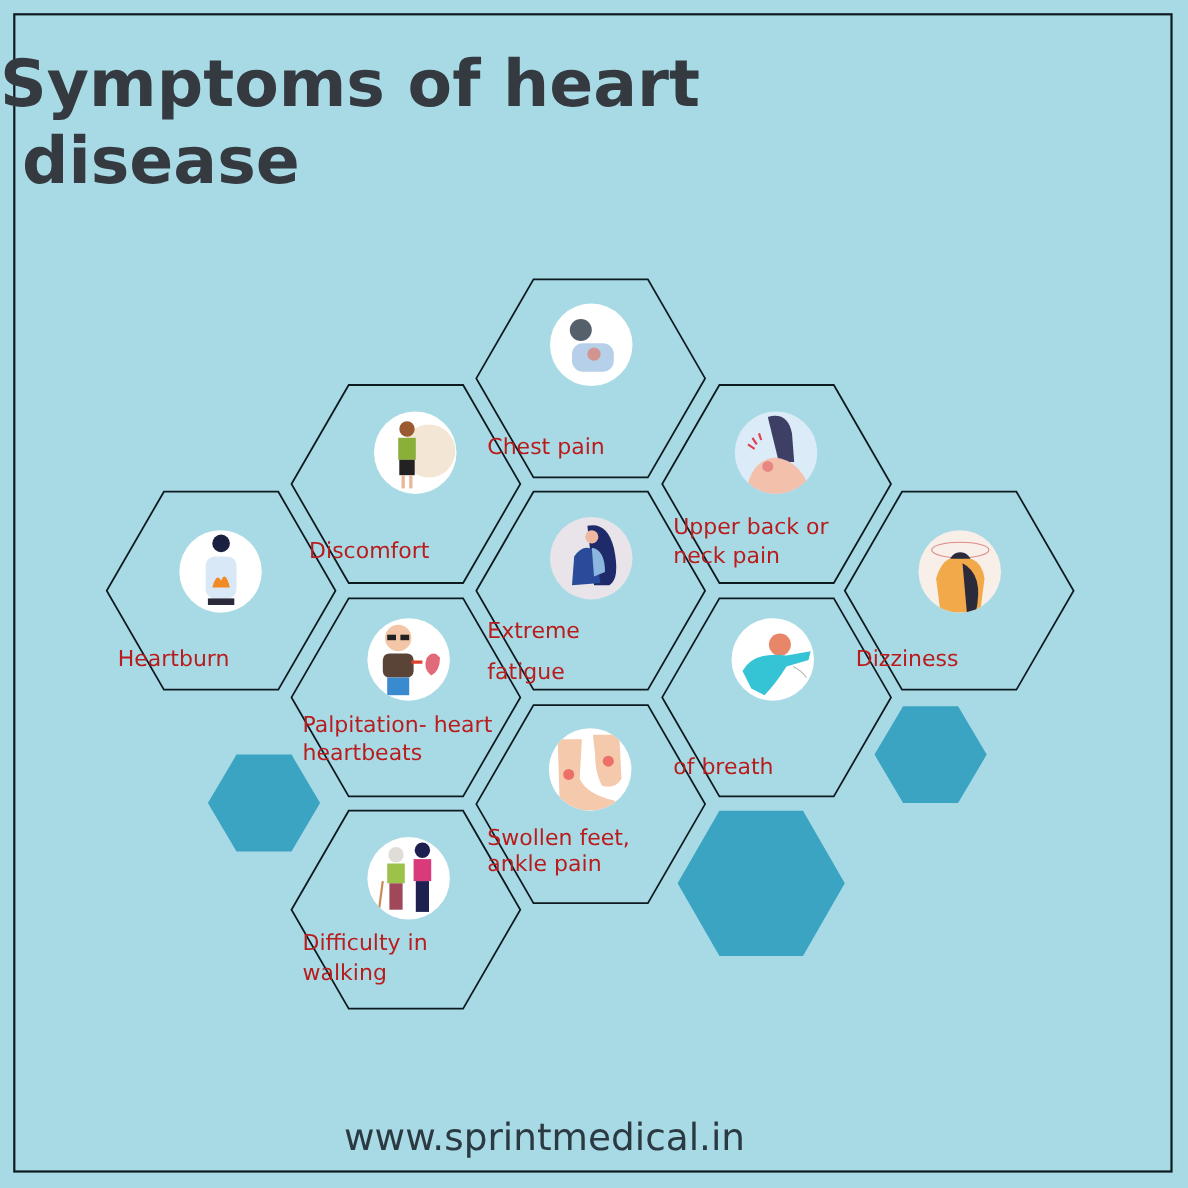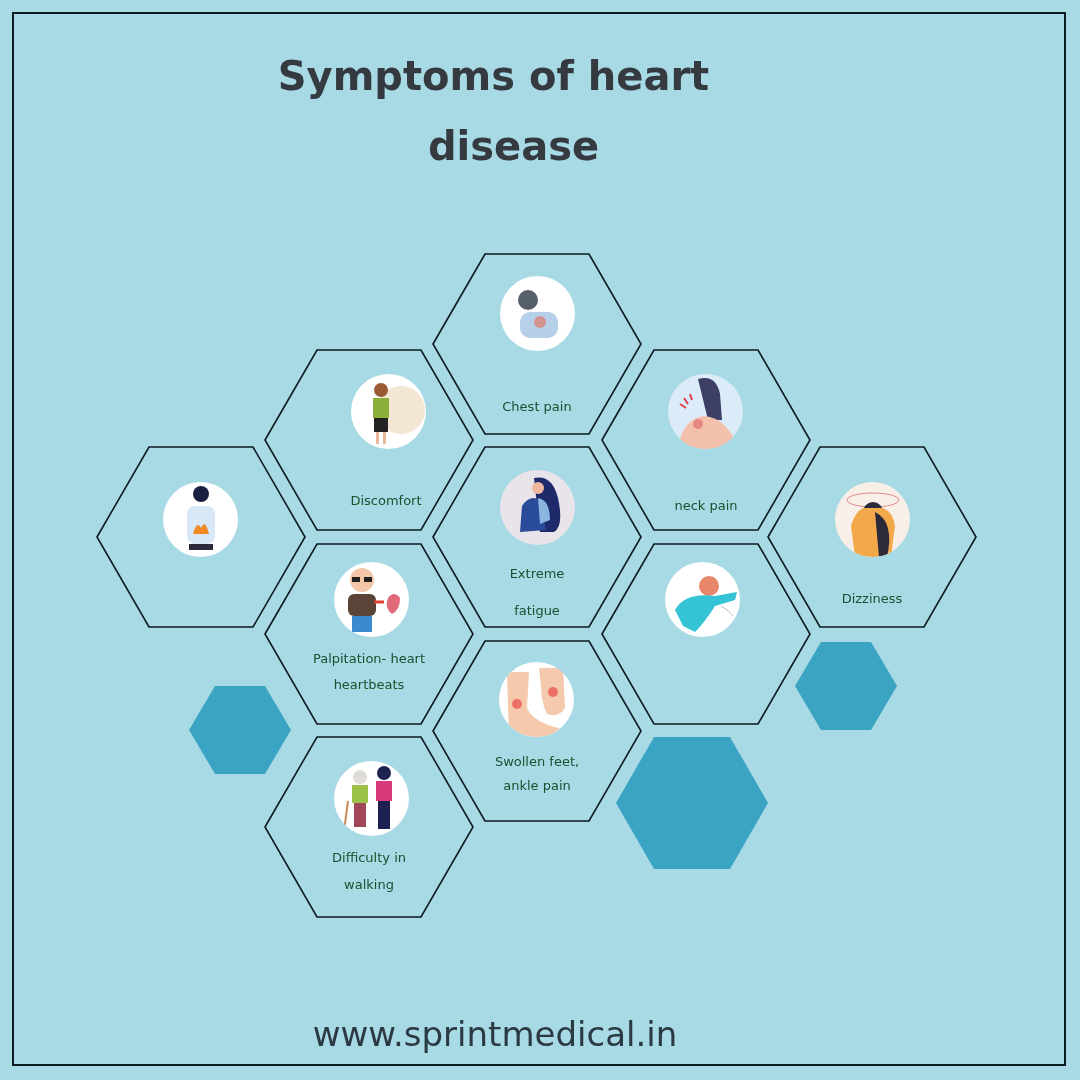--- a/index.html
+++ b/index.html
@@ -1,24 +1,24 @@
 <!DOCTYPE html>
 <html><head>
 <meta charset="utf-8">
 <style>
   html, body { margin:0; padding:0; }
   body { width:1080px; height:1080px; background:#a8dae5; position:relative; overflow:hidden; font-family:"DejaVu Sans", sans-serif; }
   .frame { position:absolute; left:12px; top:12px; width:1054px; height:1054px; border:2px solid #0d1a20; box-sizing:border-box; }
-  .title { position:absolute; left:0; width:987px; text-align:center; color:#343a40; font-weight:bold; font-size:40px; line-height:60px; }
+  .title { position:absolute; left:0; width:987px; text-align:left; color:#343a40; font-weight:bold; font-size:59px; line-height:60px; }
   .title.l1 { top:46px; }
   .title.l2 { top:116px;padding-left:20px; }
   svg.hexes { position:absolute; left:0; top:0; }
   .cell { position:absolute; width:208px; height:182px; }
   .icon { position:absolute; left:66px; top:22px; width:75px; height:75px; border-radius:50%; background:#fff; overflow:hidden; }
-  .label { position:absolute; left:10px; width:188px; text-align:center; color:#14532d; font-size:13px; line-height:27px; }
+  .label { position:absolute; left:10px; width:188px; color:#b91c1c; font-size:20px; line-height:27px; }
   .footer { position:absolute; left:0; width:990px; top:1014px; text-align:center; color:#2b3a42; font-size:34px; }
 </style>
 </head>
 <body>
 
 <div class="frame"></div>
 
 <div class="title l1">Symptoms of heart</div>
 <div class="title l2">disease</div>
 
@@ -46,21 +46,21 @@
   <div class="icon" style="left:67px;top:23px;">
     <svg width="75" height="75">
         <circle cx="28" cy="24" r="10" fill="#56606a"></circle>
         <rect x="20" y="36" width="38" height="26" rx="10" fill="#b6d0ea"></rect>
         <circle cx="40" cy="46" r="6" fill="#e07a6a" opacity="0.7"></circle>
       </svg>
   </div>
   <div class="label" style="top:140px;">Chest pain</div>
 </div>
 
-<div class="cell" style="left:282px;top:349px;">
+<div class="cell" style="left:271px;top:349px;">
   <div class="icon" style="left:69px;top:25px;">
     <svg width="75" height="75">
         <circle cx="50" cy="36" r="24" fill="#f4e6d4"></circle>
         <circle cx="30" cy="16" r="7" fill="#9a5a32"></circle>
         <rect x="22" y="24" width="16" height="20" fill="#8ab03a"></rect>
         <rect x="23" y="44" width="14" height="14" fill="#222"></rect>
         <rect x="25" y="58" width="3" height="12" fill="#e8b898"></rect>
         <rect x="32" y="58" width="3" height="12" fill="#e8b898"></rect>
       </svg>
   </div>
@@ -69,32 +69,34 @@
 
 <div class="cell" style="left:602px;top:349px;">
   <div class="icon" style="left:66px;top:25px;background:#dcebf8;">
     <svg width="75" height="75">
         <path d="M30 5 Q48 0 52 20 L54 46 L40 46 Z" fill="#3d3f64"></path>
         <path d="M10 75 Q14 45 36 42 Q60 44 70 75 Z" fill="#f3c0ac"></path>
         <circle cx="30" cy="50" r="5" fill="#e06068" opacity="0.6"></circle>
         <path d="M12 30 l6 4 M16 24 l4 6 M22 20 l2 6" stroke="#e04050" stroke-width="2"></path>
       </svg>
   </div>
+  <div class="label" style="top:116px;">Upper back or</div>
   <div class="label" style="top:143px;">neck pain</div>
 </div>
 
 <div class="cell" style="left:97px;top:446px;">
   <div class="icon" style="left:66px;top:36px;">
     <svg width="75" height="75">
         <circle cx="38" cy="12" r="8" fill="#1c2040"></circle>
         <rect x="24" y="24" width="28" height="38" rx="8" fill="#d8e8f6"></rect>
         <path d="M30 52 Q34 38 38 46 Q42 36 46 52 Z" fill="#f28a24"></path>
         <rect x="26" y="62" width="24" height="6" fill="#2a2a3a"></rect>
       </svg>
   </div>
+  <div class="label" style="top:139px;">Heartburn</div>
 </div>
 
 <div class="cell" style="left:433px;top:446px;">
   <div class="icon" style="left:67px;top:24px;background:#e8e4ea;">
     <svg width="75" height="75">
         <path d="M34 8 Q52 4 58 28 Q64 56 54 62 L40 62 Z" fill="#1e2a6a"></path>
         <path d="M22 36 Q30 24 40 30 L46 60 L20 62 Z" fill="#2a4a9a"></path>
         <path d="M38 28 Q50 30 50 50 L40 54 Z" fill="#8ab6e0"></path>
         <circle cx="38" cy="18" r="6" fill="#f0b8a0"></circle>
       </svg>
@@ -132,20 +134,21 @@
 </div>
 
 <div class="cell" style="left:602px;top:543px;">
   <div class="icon" style="left:63px;top:19px;">
     <svg width="75" height="75">
         <circle cx="44" cy="24" r="10" fill="#e8866a"></circle>
         <path d="M10 48 Q20 30 50 34 L72 30 L70 38 L50 44 Q40 60 30 70 L18 64 Z" fill="#35c3d6"></path>
         <path d="M56 44 q8 4 12 10" stroke="#bbb" fill="none"></path>
       </svg>
   </div>
+  <div class="label" style="top:141px;">of breath</div>
 </div>
 
 <div class="cell" style="left:433px;top:640px;">
   <div class="icon" style="left:66px;top:22px;">
     <svg width="75" height="75">
         <path d="M8 10 L30 10 L28 46 Q34 60 60 66 L60 75 L10 75 Z" fill="#f5c9ac"></path>
         <path d="M40 6 L64 6 L66 46 Q60 56 48 52 Q42 40 42 24 Z" fill="#f5c9ac"></path>
         <circle cx="18" cy="42" r="5" fill="#e84a4a" opacity="0.7"></circle>
         <circle cx="54" cy="30" r="5" fill="#e84a4a" opacity="0.7"></circle>
       </svg>

